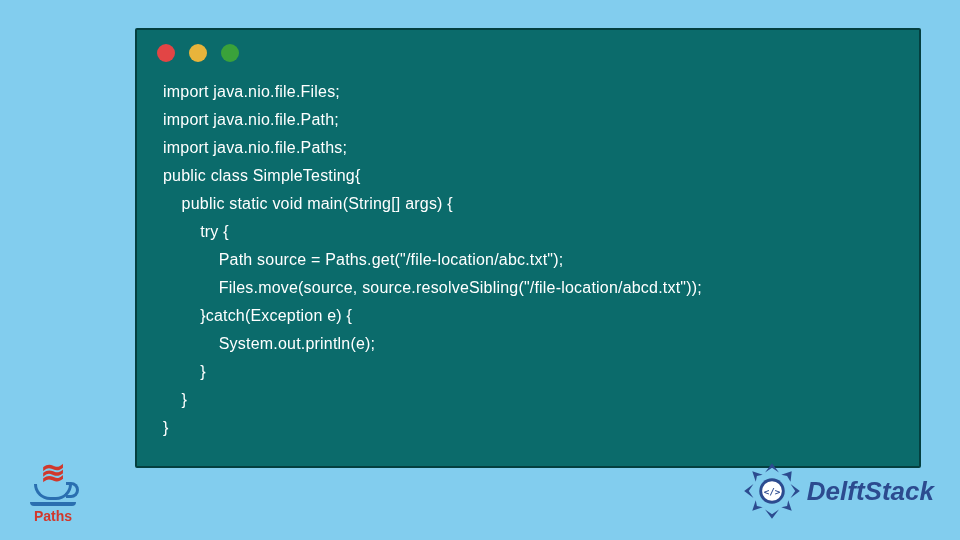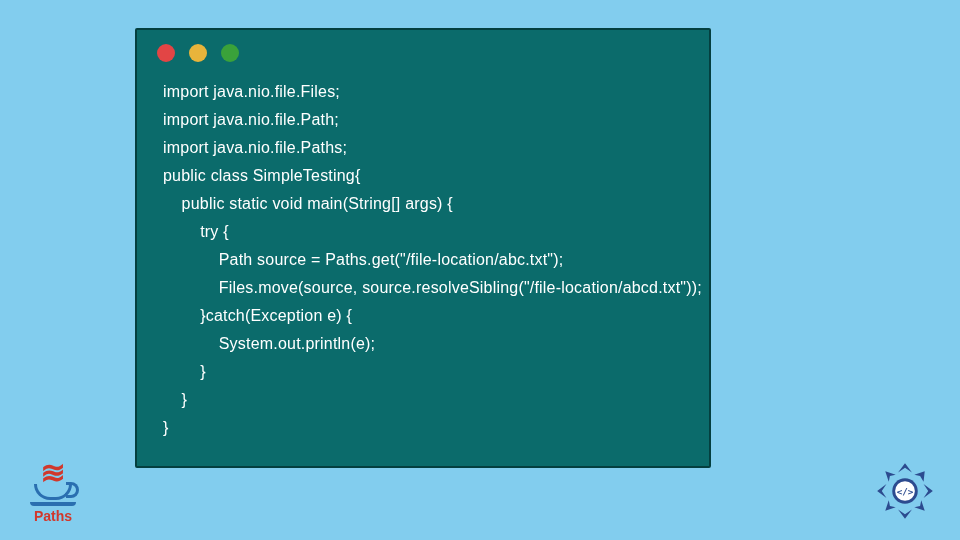--- a/index.html
+++ b/index.html
@@ -8,21 +8,21 @@
     height: 540px;
     background: #82cdee;
     font-family: Arial, Helvetica, sans-serif;
     position: relative;
     overflow: hidden;
   }
   .code-window {
     position: absolute;
     left: 135px;
     top: 28px;
-    width: 576px;
+    width: 786px;
     background: #0b6b6b;
     border: 2px solid #043f3f;
     border-radius: 2px;
   }
   .titlebar {
     display: flex;
     align-items: center;
     gap: 14px;
     padding: 14px 20px 6px 20px;
   }
@@ -157,13 +157,14 @@
         <polygon points="84,16 82,34 76,24 66,22"></polygon>
         <polygon points="84,84 66,78 76,76 78,66"></polygon>
         <polygon points="16,84 22,66 24,76 34,78"></polygon>
         <polygon points="16,16 34,22 24,24 22,34"></polygon>
       </g>
       <circle cx="50" cy="50" r="22" fill="#2c4b8f"></circle>
       <circle cx="50" cy="50" r="17" fill="#ffffff"></circle>
       <text x="50" y="57" text-anchor="middle" font-size="16" font-family="monospace" fill="#2c4b8f" font-weight="bold">&lt;/&gt;</text>
     </svg>
   </div>
+  <div class="delft-text">DelftStack</div>
 </div>
 
 </body></html>

